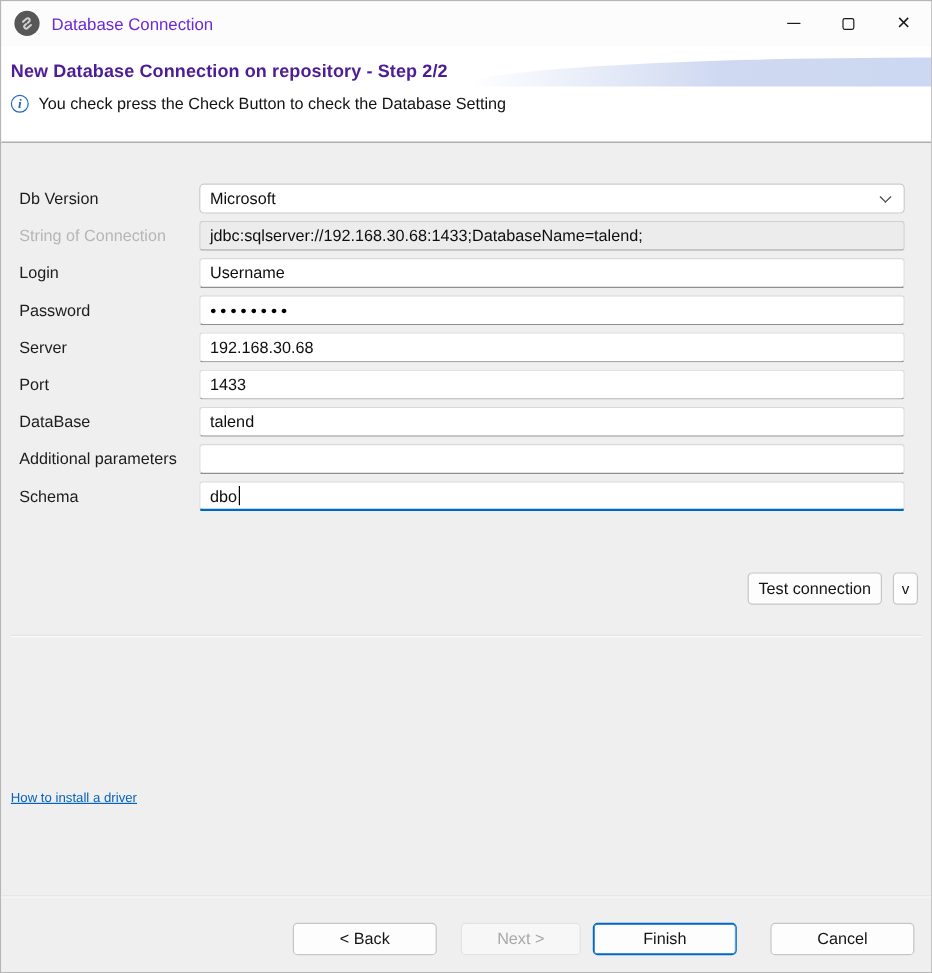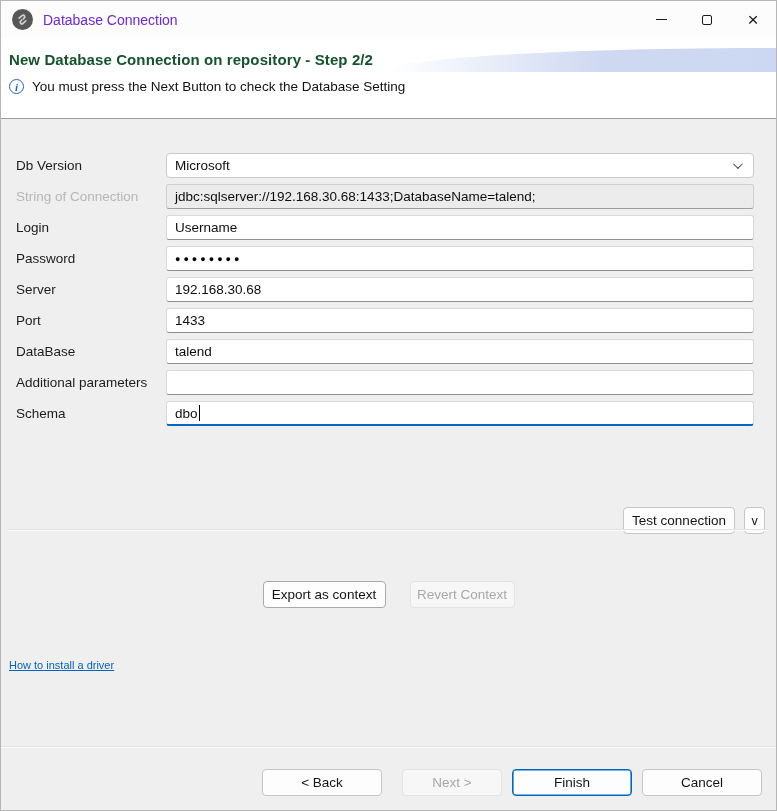--- a/index.html
+++ b/index.html
@@ -16,21 +16,21 @@
   .win-btn { width:46px; height:37px; display:flex; align-items:center; justify-content:center; color:#1a1a1a; }
   .glyph-min { width:11px; height:1px; background:#1a1a1a; display:block; }
   .glyph-max { width:10px; height:10px; border:1.1px solid #1a1a1a; border-radius:2px; display:block; }
   .glyph-close { font-size:19px; font-weight:300; line-height:1; }
 
   
   .banner { height:81px; background:#ffffff; border-bottom:1px solid #9c9c9c; position:relative; overflow:hidden; }
   .swoosh { position:absolute; right:0; top:10px; width:390px; height:24px;
     background:linear-gradient(97deg, rgba(206,216,242,0) 2%, rgba(198,210,238,0.85) 55%, #ccd7f1 95%);
     border-radius:100% 0 0 0 / 100% 0 0 0; }
-  .banner h1 { font-size:15px; font-weight:700; color:#14532d; padding:13px 0 0 8px; position:relative; letter-spacing:0.1px; }
+  .banner h1 { font-size:15px; font-weight:700; color:#4c1d95; padding:13px 0 0 8px; position:relative; letter-spacing:0.1px; }
   .info-row { display:flex; align-items:center; margin:11px 0 0 8px; position:relative; }
   .info-icon { width:15px; height:15px; border:1.4px solid #1e66c4; border-radius:50%; color:#1e66c4;
     font-family:"Liberation Serif", serif; font-style:italic; font-weight:700; font-size:11px;
     display:flex; align-items:center; justify-content:center; flex:none; }
   .info-text { font-size:13.5px; color:#121212; margin-left:8px; }
 
   
   .main { position:absolute; top:119px; left:0; right:0; bottom:0; background:#efefef; }
 
   .form { position:absolute; top:33px; left:0; right:0; }
@@ -47,39 +47,39 @@
   .pwd-dots { font-size:9px; letter-spacing:3px; color:#000; }
   .caret { width:1.5px; height:16px; background:#000; margin-left:1px; flex:none; }
 
   
   .btn { height:27px; background:#fdfdfd; border:1px solid #c6c6c6; border-radius:4px;
     font-family:"Liberation Sans", sans-serif; font-size:13.5px; color:#141414; display:flex;
     align-items:center; justify-content:center; cursor:default; }
   .btn.disabled { background:#f7f7f7; border-color:#e3e3e3; color:#a8a8a8; }
   .btn.primary { border:1px solid #0067c0; box-shadow:inset 0 0 0 0.6px #0067c0; }
 
-  .test-row { position:absolute; top:387px; right:11px; display:flex; gap:9px; }
+  .test-row { position:absolute; top:357px; right:11px; display:flex; gap:9px; }
   .btn-test { width:112px; }
   .btn-test-dd { width:21px; font-size:12.5px; }
 
   .sep { height:2px; background:#fbfbfb; border-top:1px solid #e2e2e2; }
   .sep1 { position:absolute; top:409px; left:8px; right:8px; }
   .sep2 { position:absolute; top:626px; left:0; right:0; }
 
   .ctx-row { position:absolute; top:461px; left:0; right:0; display:flex; justify-content:center; gap:24px; }
   .btn-export { width:123px; border-color:#a9a9a9; }
   .btn-revert { width:105px; }
 
   .driver-link { position:absolute; top:539px; left:8px; font-size:11px; color:#0563c1; text-decoration:underline; }
 
   .footer { position:absolute; top:649px; right:14px; display:flex; }
   .btn-back { width:120px; margin-right:20px;margin-left:25px; }
   .btn-next { width:100px; margin-right:10px; }
   .btn-finish { width:120px; margin-right:10px; }
-  .btn-cancel { width:120px; }
+  .btn-cancel { width:120px;margin-left:18px; }
 </style>
 </head>
 <body>
 
 <div class="window">
 
   <div class="titlebar">
     <div class="app-icon">
       <svg width="13" height="13" viewBox="0 0 13 13">
         <path d="M3.2 5.2 L6.0 2.6 a1.6 1.6 0 0 1 2.3 2.3 L7.2 6" fill="none" stroke="#cfcfcf" stroke-width="1.7" stroke-linecap="round"></path>
@@ -98,21 +98,21 @@
           <span class="glyph-close">×</span>
         </div>
     </div>
   </div>
 
   <div class="banner">
     <div class="swoosh"></div>
     <h1>New Database Connection on repository - Step 2/2</h1>
     <div class="info-row">
       <span class="info-icon">i</span>
-      <span class="info-text">You must press the Next Button to check the Database Setting</span>
+      <span class="info-text">You check press the Check Button to check the Database Setting</span>
     </div>
   </div>
 
   <div class="main">
 
     <div class="form">
 
       <div class="row">
         <span class="lbl">Db Version</span>
         <div class="field combo">
@@ -180,24 +180,20 @@
 
     </div>
 
     <div class="test-row">
       <div class="btn btn-test">Test connection</div>
       <div class="btn btn-test-dd">v</div>
     </div>
 
     <div class="sep sep1"></div>
 
-    <div class="ctx-row">
-      <div class="btn btn-export">Export as context</div>
-      <div class="btn btn-revert disabled">Revert Context</div>
-    </div>
 
     <a class="driver-link" href="#">How to install a driver</a>
 
     <div class="sep sep2"></div>
 
     <div class="footer">
       <div class="btn btn-back">&lt; Back</div>
       <div class="btn btn-next disabled">Next &gt;</div>
       <div class="btn btn-finish primary">Finish</div>
       <div class="btn btn-cancel">Cancel</div>

